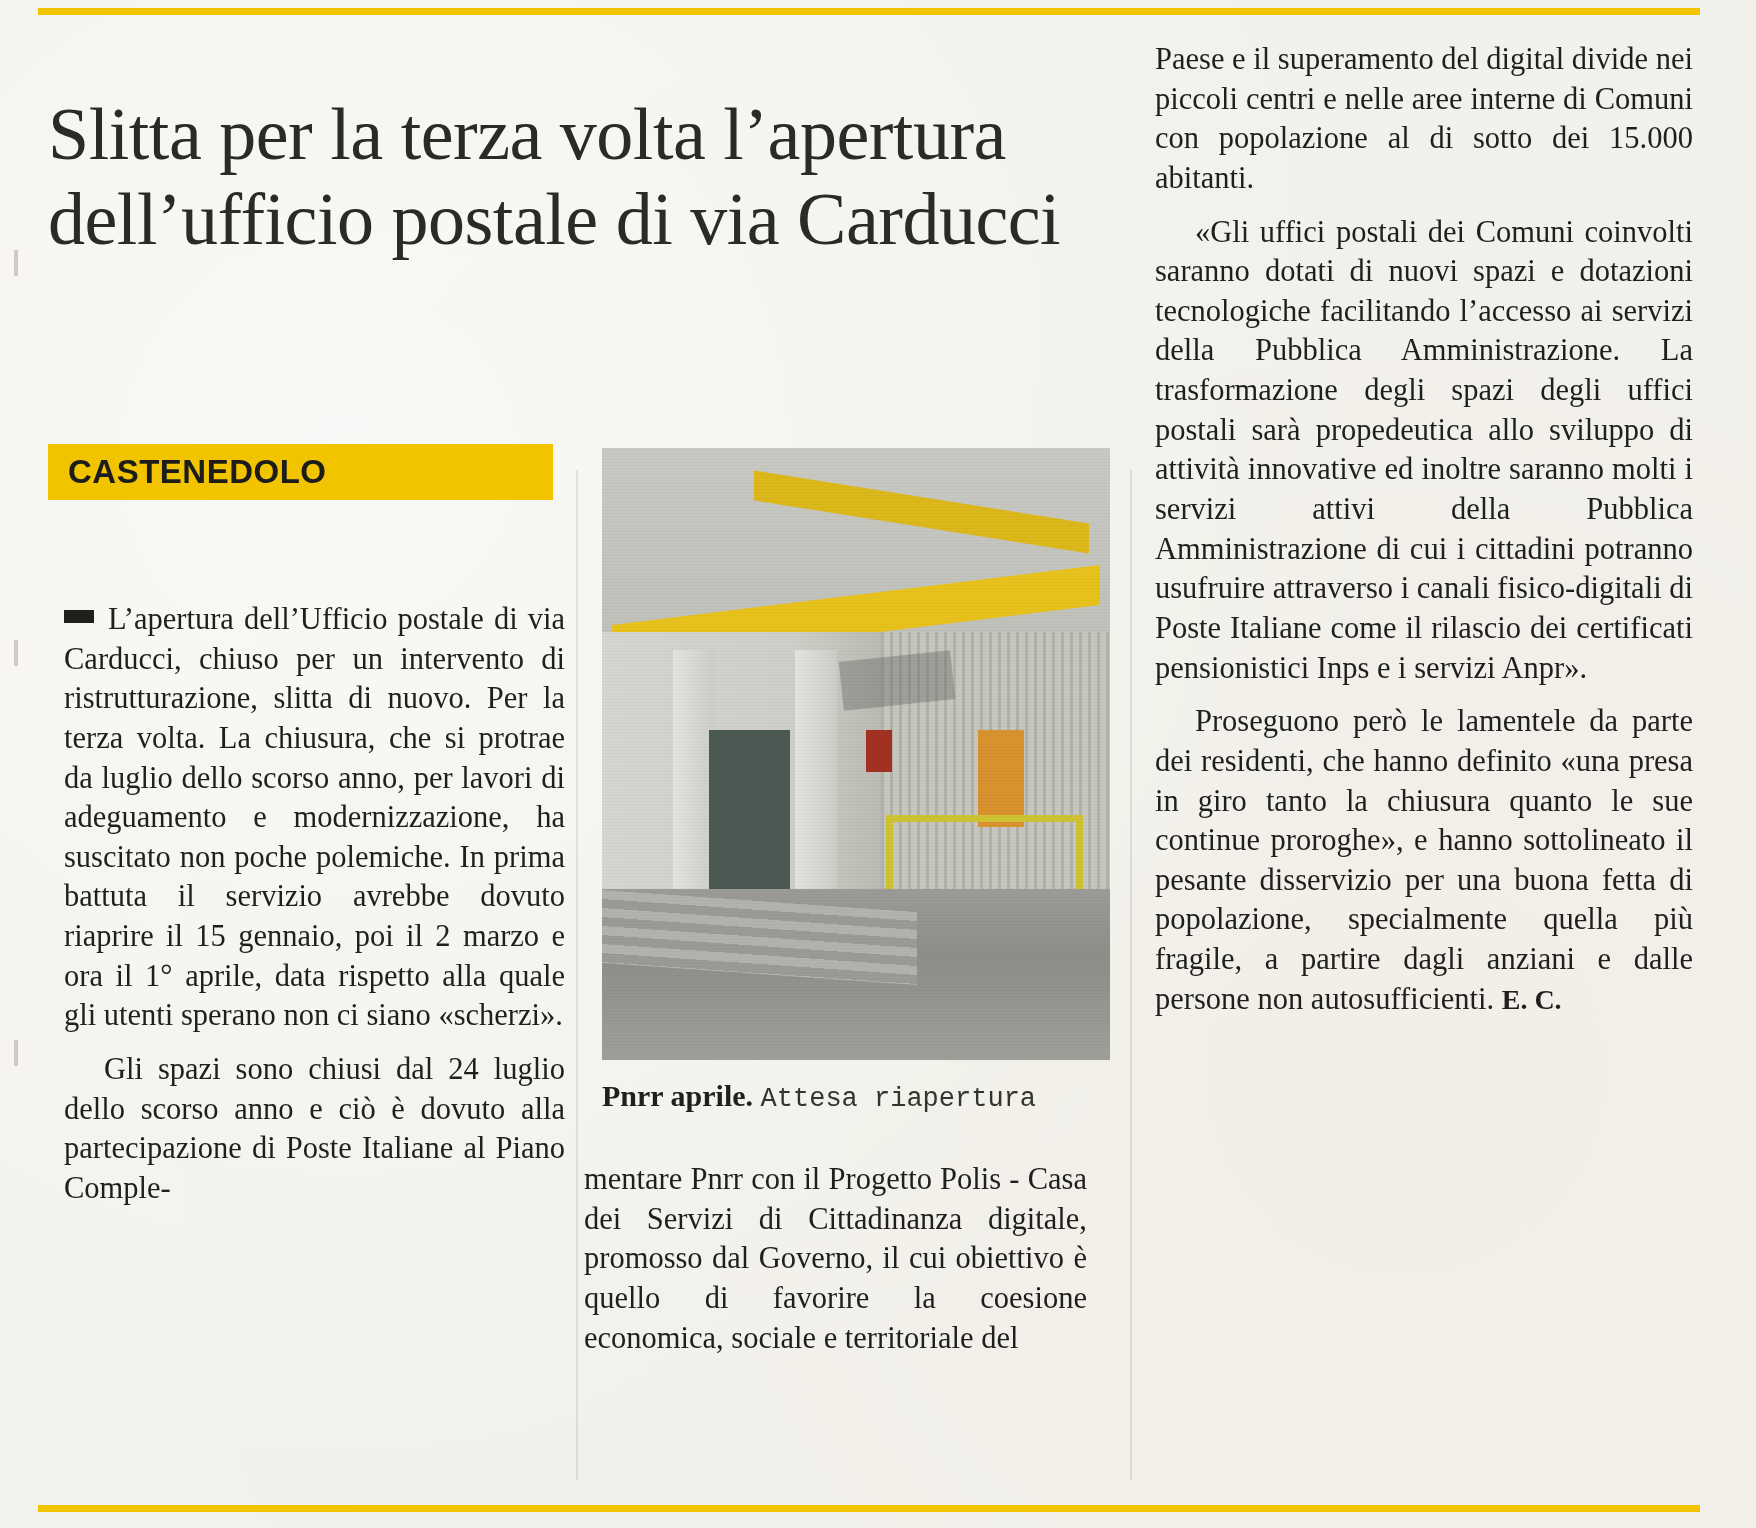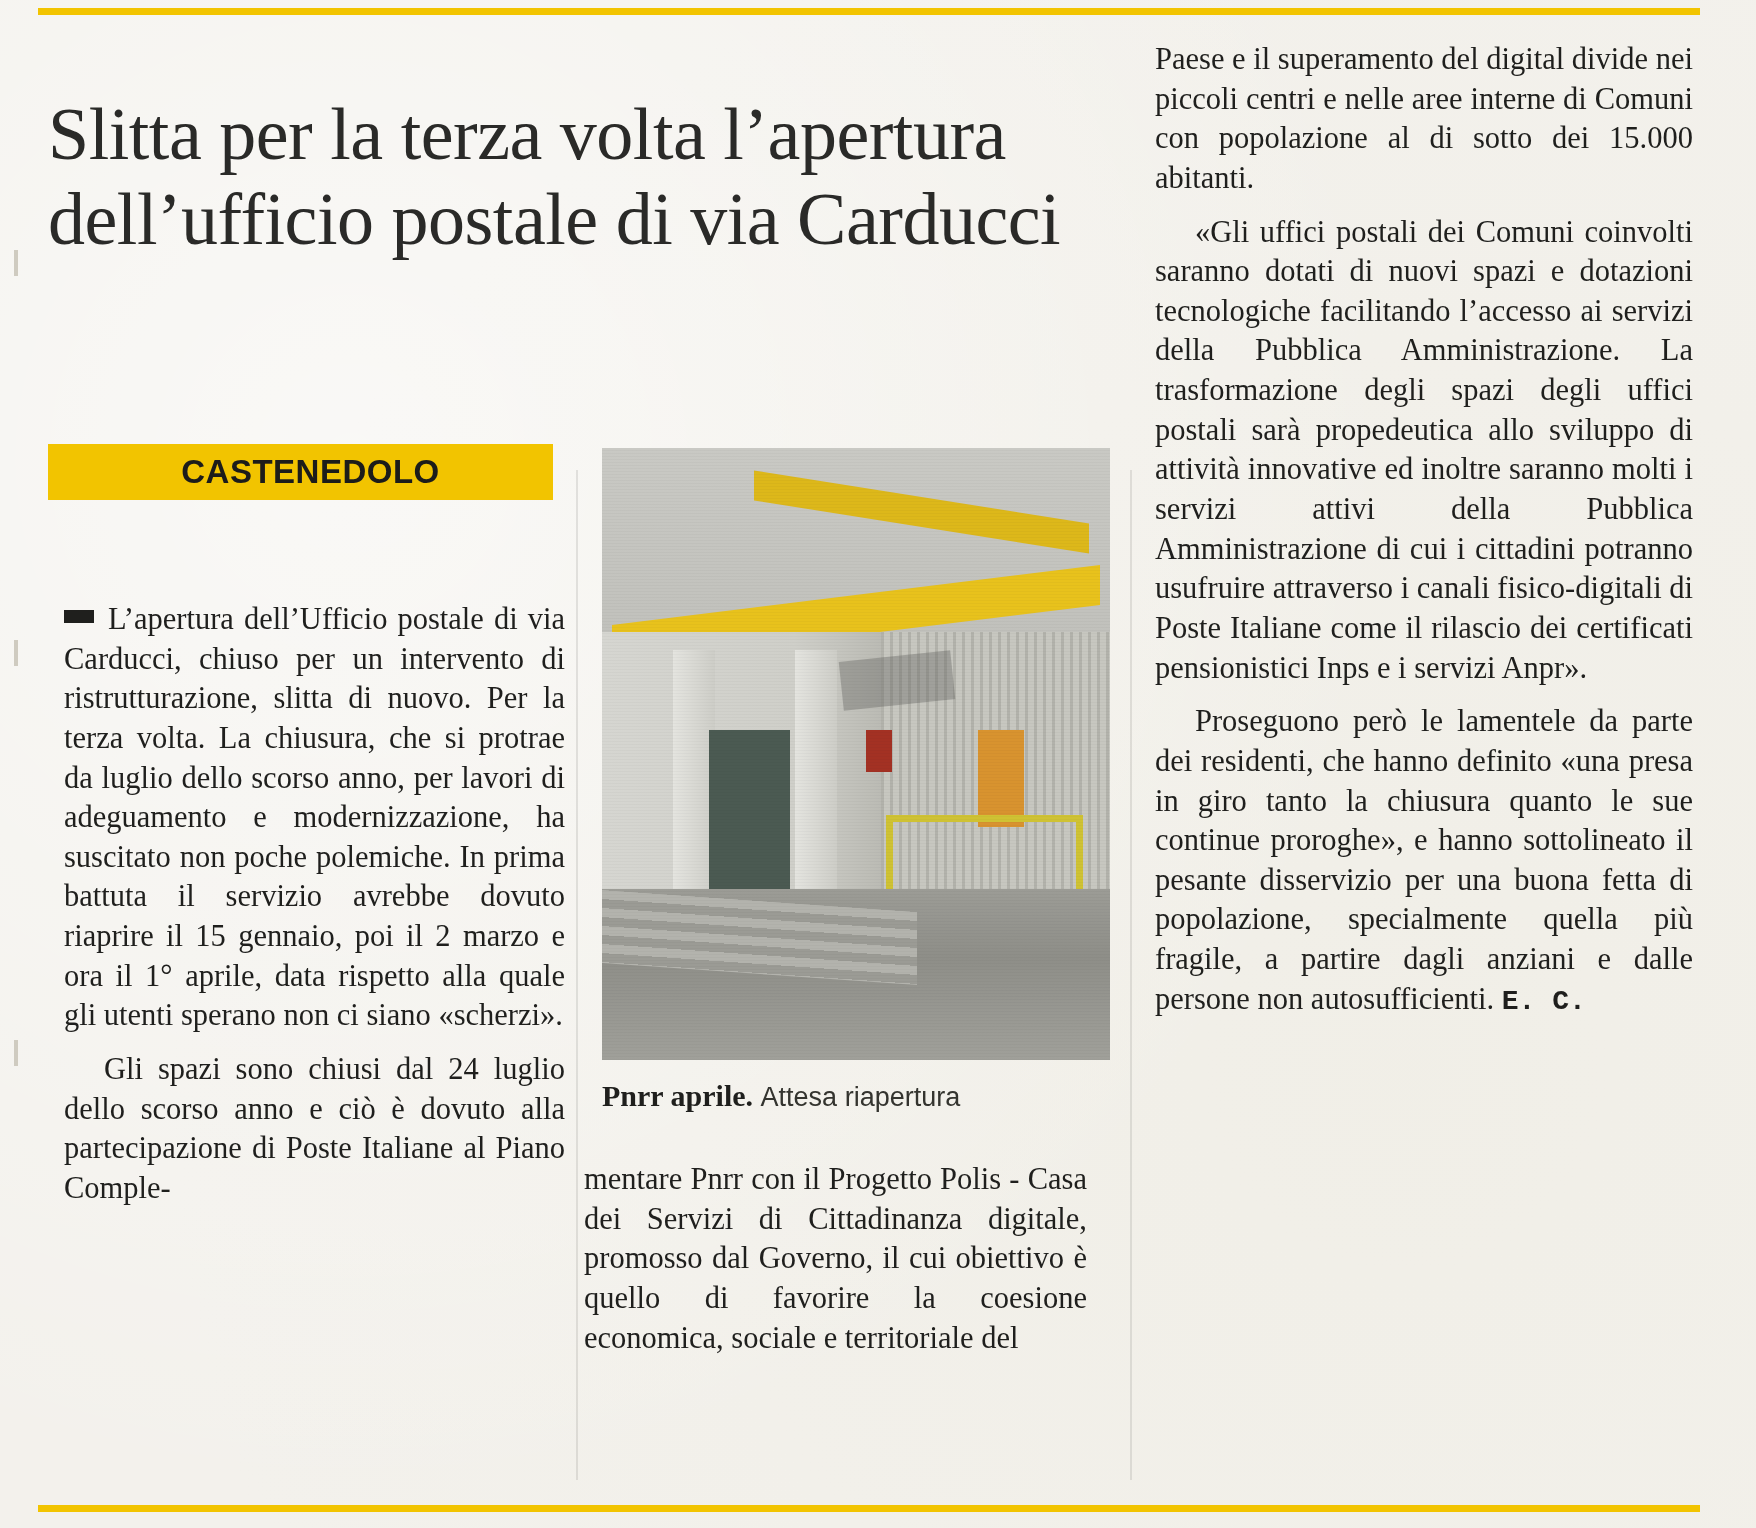--- a/index.html
+++ b/index.html
@@ -82,21 +82,20 @@
 
   .kicker {
     position: absolute;
     left: 48px;
     top: 444px;
     width: 505px;
     height: 56px;
     background: #f2c400;
     display: flex;
     align-items: center;
-    justify-content: center;
   }
   .kicker span {
     font-family: "Liberation Sans", sans-serif;
     font-weight: bold;
     font-size: 33px;
     letter-spacing: 0.5px;
     color: #1c1c1a;
     padding-left: 20px;
   }
 
@@ -243,34 +242,34 @@
     position: absolute;
     left: 602px;
     top: 1078px;
     width: 520px;
     font-size: 30px;
     line-height: 1.2;
     color: #1f1f1d;
   }
   .caption b { font-weight: bold; }
   .caption .cap-text {
-    font-family: Liberation Sans, sans-serif;
+    font-family: Liberation Mono, monospace;
     font-size: 27px;
     color: #34342f;
   }
 
   .col-divider {
     position: absolute;
     top: 470px;
     width: 2px;
     height: 1010px;
     background: rgba(120,120,115,0.18);
   }
 
-  .sig { font-family: Liberation Mono, monospace; font-weight: bold; font-size: 28px; }
+  .sig { font-family: Liberation Serif, serif; font-weight: bold; font-size: 28px; }
 </style>
 </head>
 <body>
 
 <div class="page">
 
   <div class="top-rule"></div>
   <div class="bottom-rule"></div>
 
   <div class="left-edge-marks">

